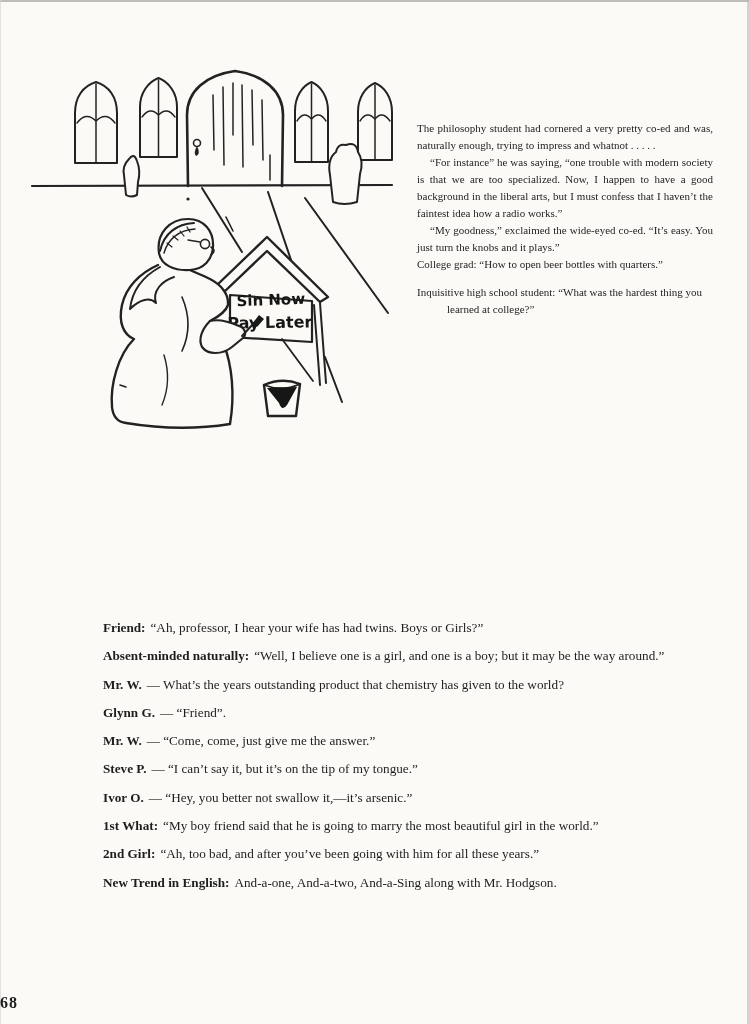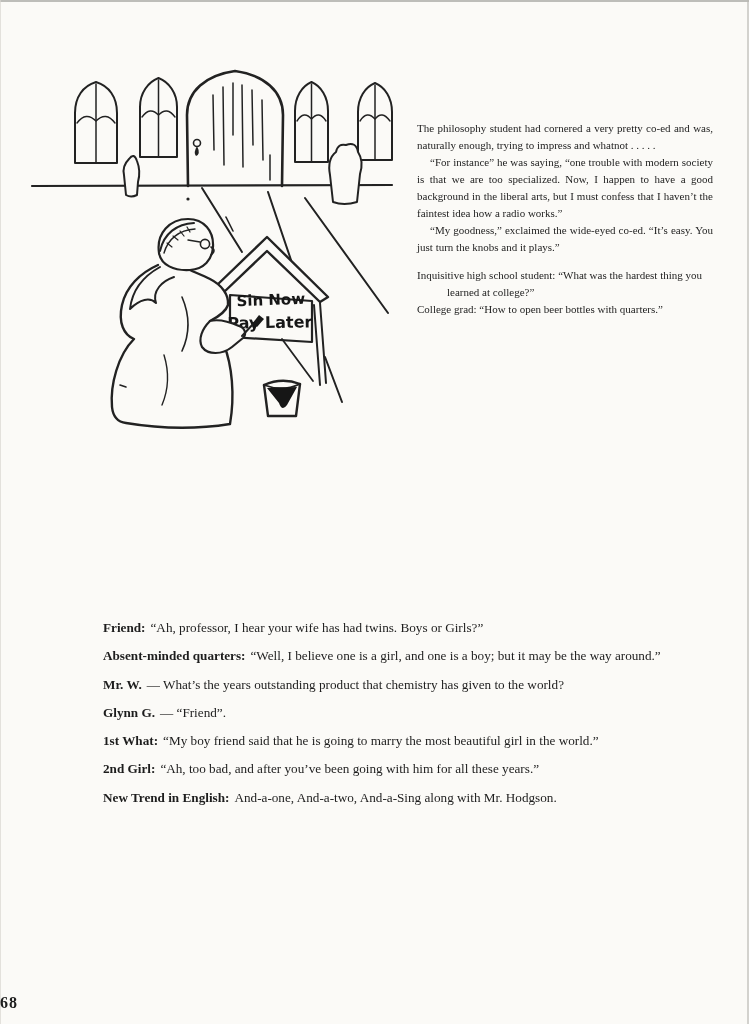--- a/index.html
+++ b/index.html
@@ -150,32 +150,37 @@
       <path class="ink" d="M234,330 Q252,337 270,329" stroke-width="1.8"></path>
       <path d="M237,333 L267,332 L257,350 Q252,357 249,348 Z" fill="#161616" stroke="none"></path>
     </g>
   </svg>
 </div>
 
 <div class="right-col">
     <p class="flush">The philosophy student had cornered a very pretty co-ed and was, naturally enough, trying to impress and whatnot . . . . .</p>
     <p class="indent">“For instance” he was saying, “one trouble with modern society is that we are too specialized.  Now, I happen to have a good background in the liberal arts, but I must confess that I haven’t the faintest idea how a radio works.”</p>
     <p class="indent">“My goodness,” exclaimed the wide-eyed co-ed.  “It’s easy.  You just turn the knobs and it plays.”</p>
+    <p class="hang">College grad:  “How to open beer bottles with quarters.”</p>
     <p class="hang gap">Inquisitive high school student: “What was the hardest thing you learned at college?”</p>
-    <p class="hang">College grad:  “How to open beer bottles with quarters.”</p>
   </div>
 
 <div class="jokes">
     <div class="joke-group">
       <p class="joke-line"><b class="speaker">Friend:</b><span>“Ah, professor, I hear your wife has had twins.  Boys or Girls?”</span></p>
-      <p class="joke-line"><b class="speaker">Absent-minded quarters:</b><span>“Well, I believe one is a girl, and one is a boy; but it may be the way around.”</span></p>
+      <p class="joke-line"><b class="speaker">Absent-minded naturally:</b><span>“Well, I believe one is a girl, and one is a boy; but it may be the way around.”</span></p>
     </div>
     <div class="joke-group">
       <p class="joke-line"><b class="speaker">Mr. W.</b><span>— What’s the years outstanding product that chemistry has given to the world?</span></p>
       <p class="joke-line"><b class="speaker">Glynn G.</b><span>— “Friend”.</span></p>
+    </div>
+    <div class="joke-group">
+      <p class="joke-line"><b class="speaker">Mr. W.</b><span>— “Come, come, just give me the answer.”</span></p>
+      <p class="joke-line"><b class="speaker">Steve P.</b><span>— “I can’t say it, but it’s on the tip of my tongue.”</span></p>
+      <p class="joke-line"><b class="speaker">Ivor O.</b><span>— “Hey, you better not swallow it,—it’s arsenic.”</span></p>
     </div>
     <div class="joke-group">
       <p class="joke-line"><b class="speaker">1st What:</b><span>“My boy friend said that he is going to marry the most beautiful girl in the world.”</span></p>
       <p class="joke-line"><b class="speaker">2nd Girl:</b><span>“Ah, too bad, and after you’ve been going with him for all these years.”</span></p>
     </div>
     <div class="joke-group">
       <p class="joke-line"><b class="speaker">New Trend in English:</b><span>And-a-one, And-a-two, And-a-Sing along with Mr. Hodgson.</span></p>
     </div>
   </div>
 

